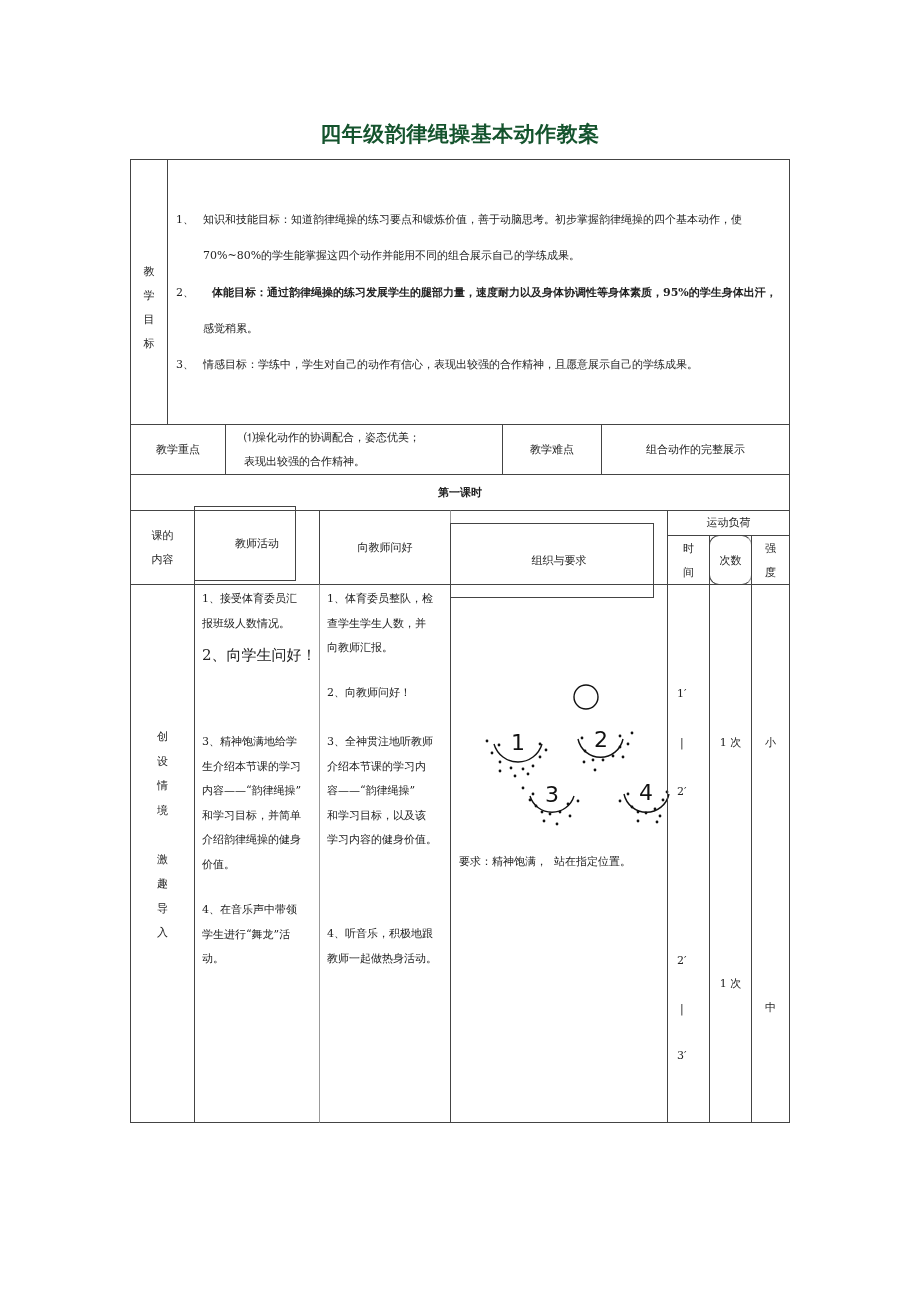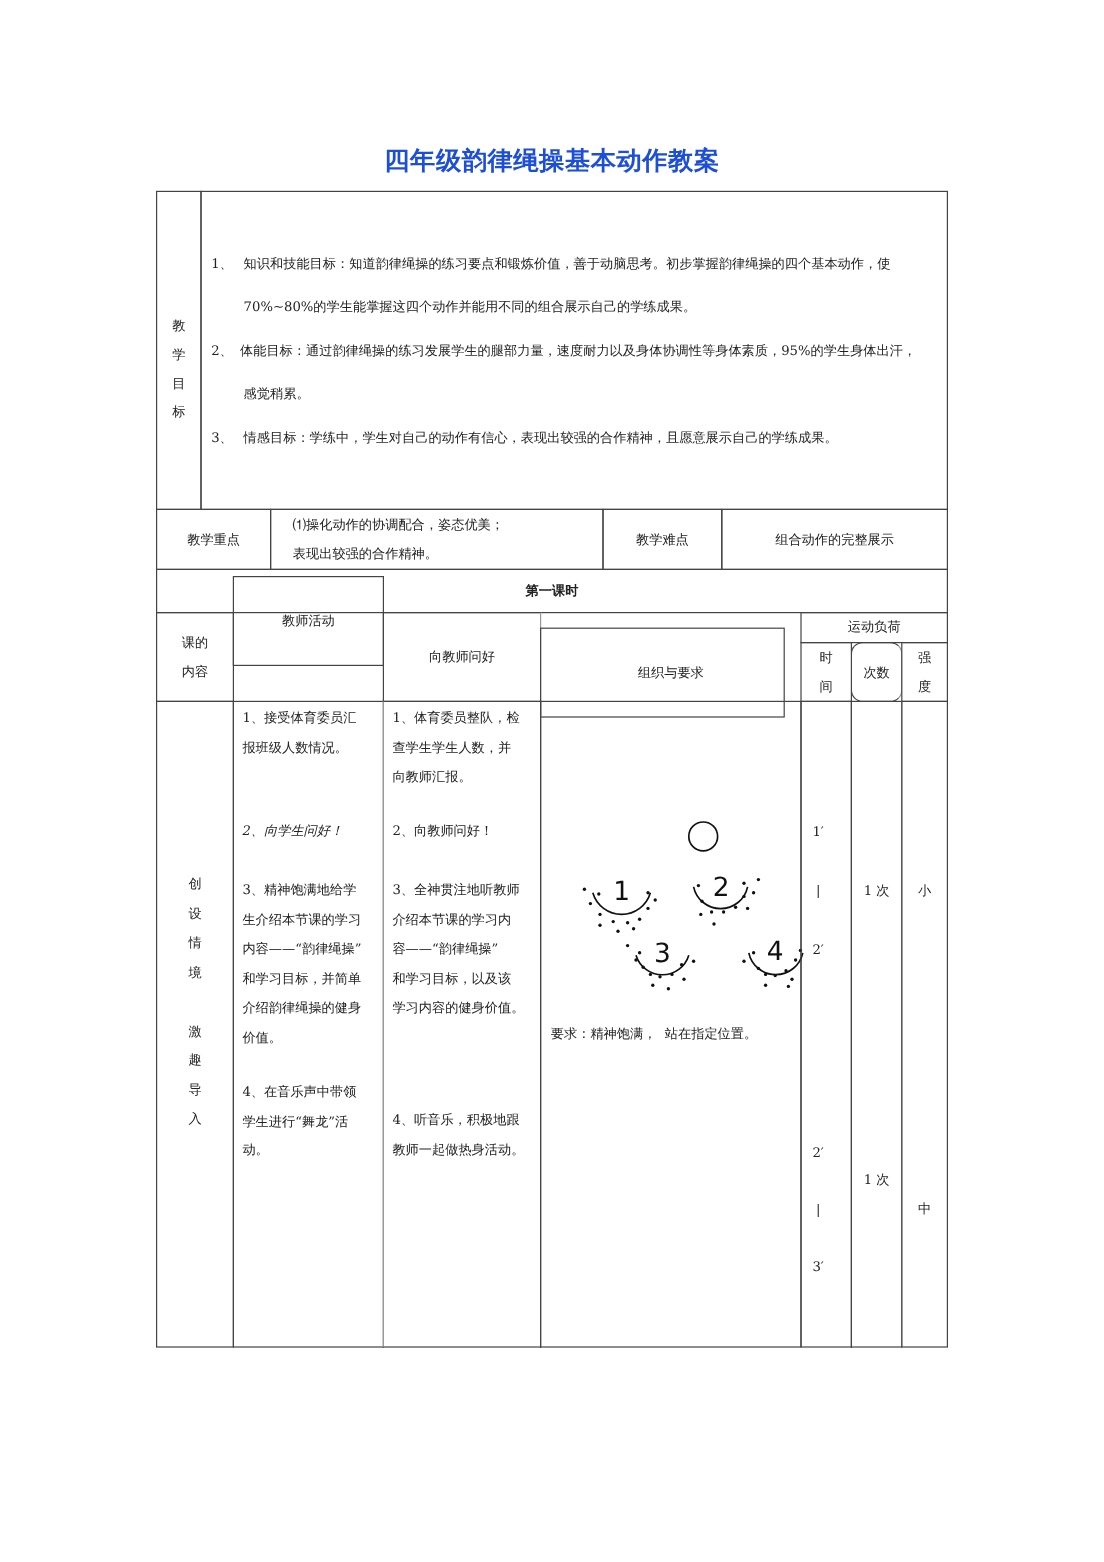--- a/index.html
+++ b/index.html
@@ -1,17 +1,17 @@
 <!DOCTYPE html>
 <html><head>
   <meta charset="utf-8">
   <style>
     html, body { margin: 0; padding: 0; background: #ffffff; }
     body { width: 920px; height: 1302px; position: relative; font-family: "DejaVu Serif", "Liberation Serif", serif; color: #222; }
-    .title { position: absolute; left: 0; width: 920px; top: 120px; text-align: center; font-family: "DejaVu Sans", "Liberation Sans", sans-serif; font-size: 21px; font-weight: bold; color: #1d4ed8; letter-spacing: 0.5px; }
+    .title { position: absolute; left: 0; width: 920px; top: 120px; text-align: center; font-family: "DejaVu Sans", "Liberation Sans", sans-serif; font-size: 21px; font-weight: bold; color: #14532d; letter-spacing: 0.5px; }
     .abs { position: absolute; box-sizing: border-box; }
     .cell { position: absolute; box-sizing: border-box; border: 1px solid #444; background: transparent; }
     .t { position: absolute; font-size: 11px; line-height: 12px; white-space: nowrap; color: #222; }
     .c { text-align: center; }
     .vert span { display: block; text-align: center; }
     .lh { line-height: 24.5px; }
   </style>
 </head>
 <body>
 
@@ -25,21 +25,21 @@
     <span>标</span>
   </div>
 </div>
 <div class="cell" style="left:167px; top:159px; width:623px; height:266px;"></div>
 
 <div class="t" style="left:176px; top:214px;">1、</div>
 <div class="t" style="left:203px; top:214px;">知识和技能目标：知道韵律绳操的练习要点和锻炼价值，善于动脑思考。初步掌握韵律绳操的四个基本动作，使</div>
 <div class="t" style="left:203px; top:250px;">70%~80%的学生能掌握这四个动作并能用不同的组合展示自己的学练成果。</div>
 
 <div class="t" style="left:176px; top:287px;">2、</div>
-<div class="t" style="left:200px; top:287px;">体能目标：通过韵律绳操的练习发展学生的腿部力量，速度耐力以及身体协调性等身体素质，95%的学生身体出汗，</div>
+<div class="t" style="left:212px; top:287px;font-weight:bold;">体能目标：通过韵律绳操的练习发展学生的腿部力量，速度耐力以及身体协调性等身体素质，95%的学生身体出汗，</div>
 <div class="t" style="left:203px; top:323px;">感觉稍累。</div>
 
 <div class="t" style="left:176px; top:359px;">3、</div>
 <div class="t" style="left:203px; top:359px;">情感目标：学练中，学生对自己的动作有信心，表现出较强的合作精神，且愿意展示自己的学练成果。</div>
 
 <div class="cell" style="left:130px; top:424px; width:96px; height:51px;">
   <div class="t c" style="left:0; width:94px; top:19px;">教学重点</div>
 </div>
 <div class="cell" style="left:225px; top:424px; width:278px; height:51px;">
   <div class="t" style="left:18px; top:7px;">⑴操化动作的协调配合，姿态优美；</div>
@@ -53,21 +53,21 @@
 </div>
 
 <div class="cell" style="left:130px; top:474px; width:660px; height:37px;">
   <div class="t c" style="left:0; width:658px; top:12px; font-family:'DejaVu Sans','Liberation Sans',sans-serif; font-weight:bold;">第一课时</div>
 </div>
 
 <div class="cell" style="left:130px; top:510px; width:65px; height:75px;">
   <div class="t c" style="left:0; width:63px; top:19px;">课的</div>
   <div class="t c" style="left:0; width:63px; top:43px;">内容</div>
 </div>
-<div class="cell" style="left:194px; top:480px; width:126px; height:75px;">
+<div class="cell" style="left:194px; top:506px; width:102px; height:75px;">
   <div class="t c" style="left:0; width:124px; top:31px;">教师活动</div>
 </div>
 <div class="cell" style="left:319px; top:510px; width:132px; height:75px; border-right-color:#999;">
   <div class="t c" style="left:0; width:130px; top:31px;">向教师问好</div>
 </div>
 <div class="cell" style="left:450px; top:523px; width:204px; height:75px;">
   <div class="t c" style="left:0; width:216px; top:31px;">组织与要求</div>
 </div>
 <div class="cell" style="left:667px; top:510px; width:123px; height:26px;">
   <div class="t c" style="left:0; width:121px; top:6px;">运动负荷</div>
@@ -96,21 +96,21 @@
     <span>导</span>
     <span>入</span>
   </div>
 </div>
 
 <div class="cell" style="left:194px; top:584px; width:126px; height:539px;"></div>
 <div class="abs lh" style="left:202px; top:587px; font-size:11px;">
   <div>1、接受体育委员汇</div>
   <div>报班级人数情况。</div>
 </div>
-<div class="abs lh" style="left:202px; top:681px; font-size:11px;font-style:italic;">
+<div class="abs lh" style="left:202px; top:643px; font-size:15px;">
   <div>2、向学生问好！</div>
 </div>
 <div class="abs lh" style="left:202px; top:730px; font-size:11px;">
   <div>3、精神饱满地给学</div>
   <div>生介绍本节课的学习</div>
   <div>内容——“韵律绳操”</div>
   <div>和学习目标，并简单</div>
   <div>介绍韵律绳操的健身</div>
   <div>价值。</div>
 </div>

